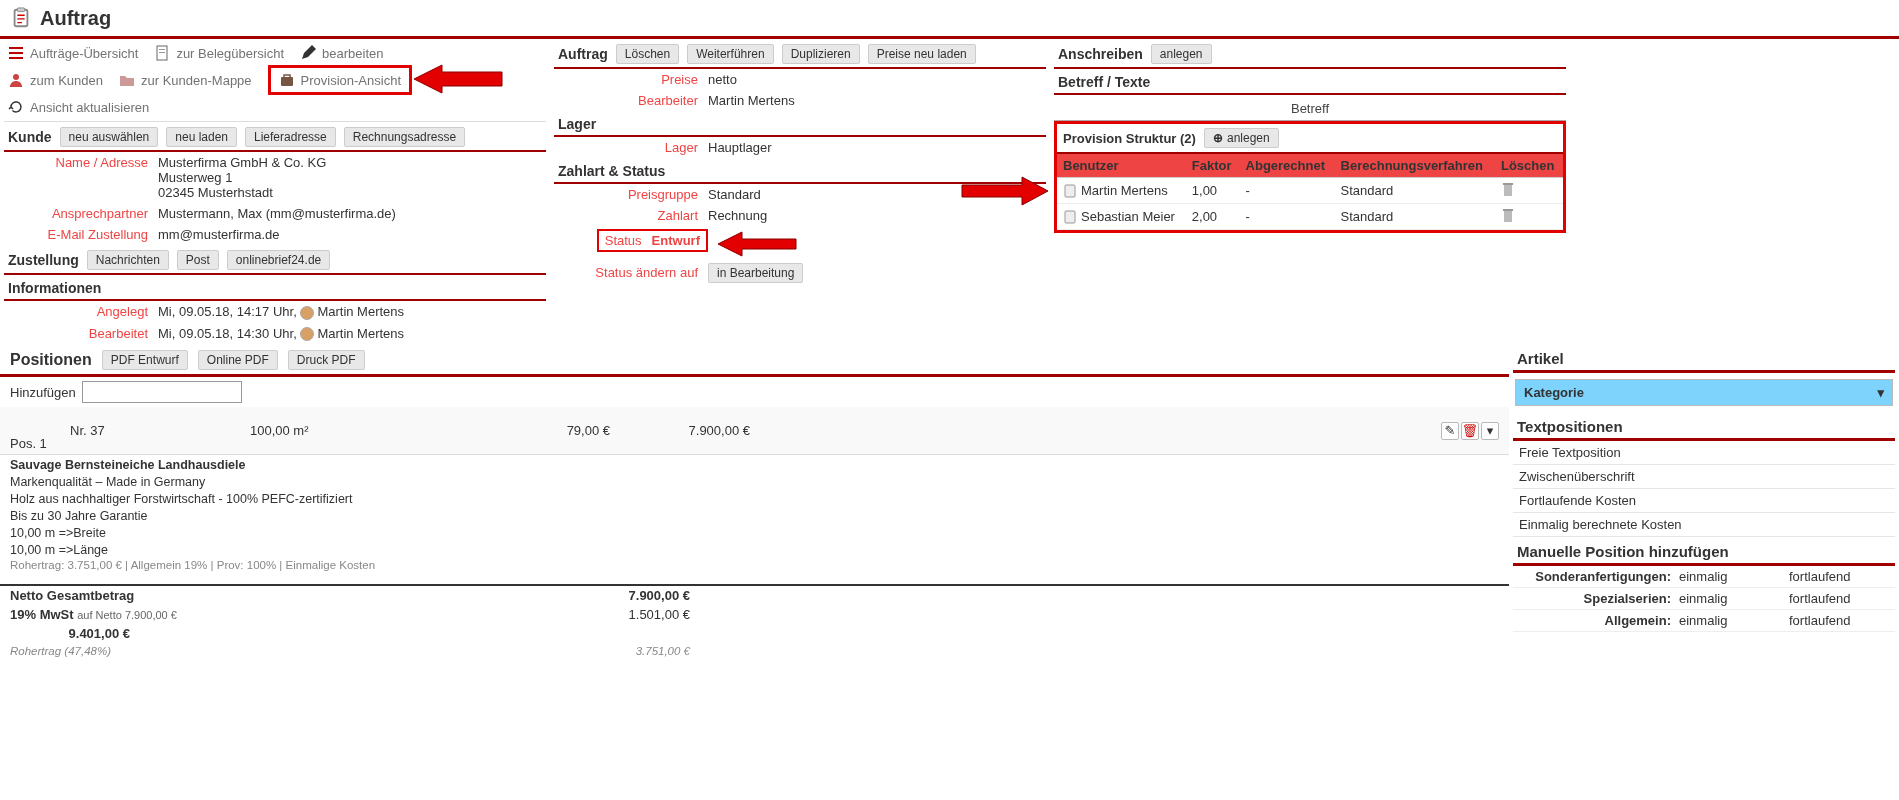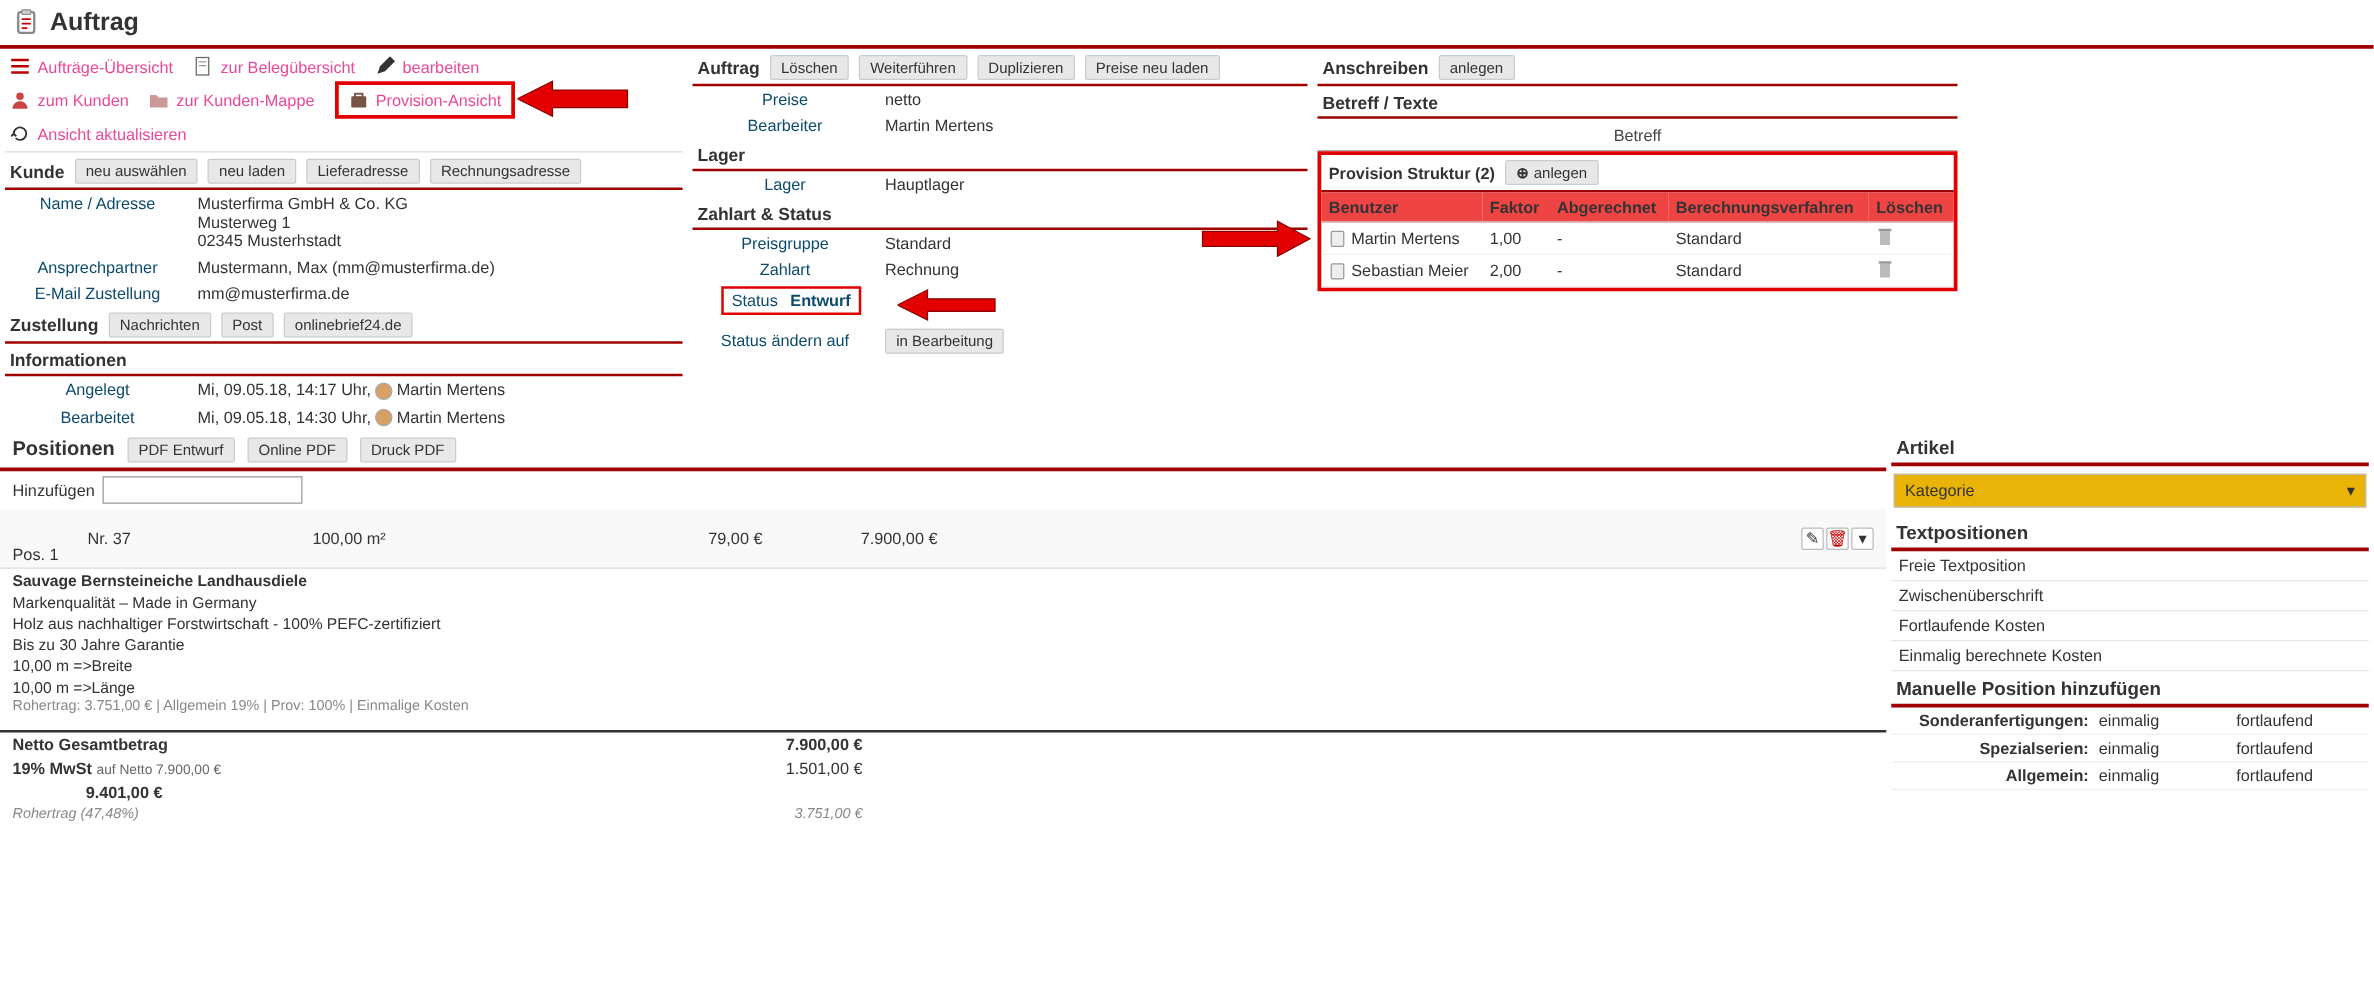--- a/index.html
+++ b/index.html
@@ -1,33 +1,33 @@
 <!DOCTYPE html>
 <html><head>
 <meta charset="utf-8">
 <style>
   * { margin: 0; padding: 0; box-sizing: border-box; }
   body { font-family: Arial, Helvetica, sans-serif; font-size: 13px; color: #333; background: #fff; width: 1899px; }
   .page-title { display: flex; align-items: center; gap: 8px; padding: 6px 10px; font-size: 20px; font-weight: bold; border-bottom: 3px solid #a00000; }
   .clipboard-icon { width: 22px; height: 24px; display: inline-block; }
   .toolbar { display: flex; flex-wrap: wrap; gap: 16px; padding: 6px 10px; align-items: center; border-bottom: 1px solid #ddd; }
-  .toolbar-item { display: inline-flex; align-items: center; gap: 6px; cursor: pointer; color: #ec4899; white-space: nowrap; }
+  .toolbar-item { display: inline-flex; align-items: center; gap: 6px; cursor: pointer; color: #737373; white-space: nowrap; }
   .toolbar-item.highlighted { border: 3px solid #e20000; padding: 4px 8px; }
   .icon-sm { width: 16px; height: 16px; display: inline-block; vertical-align: middle; }
 
   .three-col { display: flex; align-items: flex-start; }
   .col-left { width: 550px; padding: 0 4px; }
   .col-mid { width: 500px; padding: 0 4px; }
   .col-right { width: 520px; padding: 0 4px; position: relative; }
 
   .section-hdr { font-size: 14px; font-weight: bold; padding: 5px 4px 3px; border-bottom: 2px solid #a00000; display: flex; align-items: center; gap: 8px; }
   .pill { background: #e8e8e8; border: 1px solid #ccc; border-radius: 2px; padding: 2px 8px; font-weight: normal; font-size: 12px; cursor: pointer; }
 
   .kv { display: flex; align-items: flex-start; padding: 3px 4px; }
-  .kv .k { width: 150px; text-align: center; padding-right: 10px; color: #0c4a6e; }
+  .kv .k { width: 150px; text-align: right; padding-right: 10px; color: #ef4444; }
   .kv .v { flex: 1; color: #333; }
 
   .status-box { border: 2px solid #e20000; padding: 2px 6px; display: inline-flex; gap: 10px; align-items: center; }
   .status-value { font-weight: bold; }
 
   .right-tab-row { display: flex; border-bottom: 1px solid #aaa; margin-top: 2px; }
   .right-tab { flex: 1; text-align: center; padding: 4px 0; font-size: 13px; color: #444; }
 
   .prov-box { border: 3px solid #e20000; margin-top: 0; }
   .prov-hdr { display: flex; align-items: center; gap: 8px; padding: 4px 6px; border-bottom: 2px solid #a00000; font-weight: bold; }
@@ -62,21 +62,21 @@
 
   .totals { border-top: 2px solid #333; margin-top: 4px; }
   .totals .trow { display: flex; padding: 2px 10px; }
   .totals .tlabel { flex: 0 0 560px; }
   .totals .tval { width: 120px; text-align: right; }
   .totals .bold { font-weight: bold; }
   .totals .muted { color: #888; font-style: italic; font-size: 11.5px; }
   .totals .sublabel { color: #666; font-size: 11px; font-weight: normal; }
 
   .right-panel-hdr { font-size: 15px; font-weight: bold; padding: 6px 4px 3px; border-bottom: 3px solid #a00000; }
-  .cat-select { display: flex; align-items: flex-end; justify-content: space-between; border: 1px solid #bbb; padding: 5px 8px; margin: 6px 2px; cursor: pointer; background: #eab308; }
+  .cat-select { display: flex; align-items: flex-end; justify-content: space-between; border: 1px solid #bbb; padding: 5px 8px; margin: 6px 2px; cursor: pointer; background: #7dd3fc; font-weight: bold; }
   .list-item { padding: 4px 6px; border-bottom: 1px solid #e5e5e5; cursor: pointer; }
   .manual-row { display: flex; padding: 3px 6px; border-bottom: 1px solid #eee; }
   .manual-row .ml { flex: 0 0 160px; text-align: right; padding-right: 8px; font-weight: bold; }
   .manual-row .mv { flex: 0 0 110px; cursor: pointer; }
 
   .arrow-right { position: absolute; }
   .arrow-svg { display: block; }
 
   .avatar { width: 14px; height: 14px; border-radius: 50%; display: inline-block; background: #d9a066; vertical-align: middle; margin: 0 3px 0 0; border: 1px solid #aaa; }
 </style>

